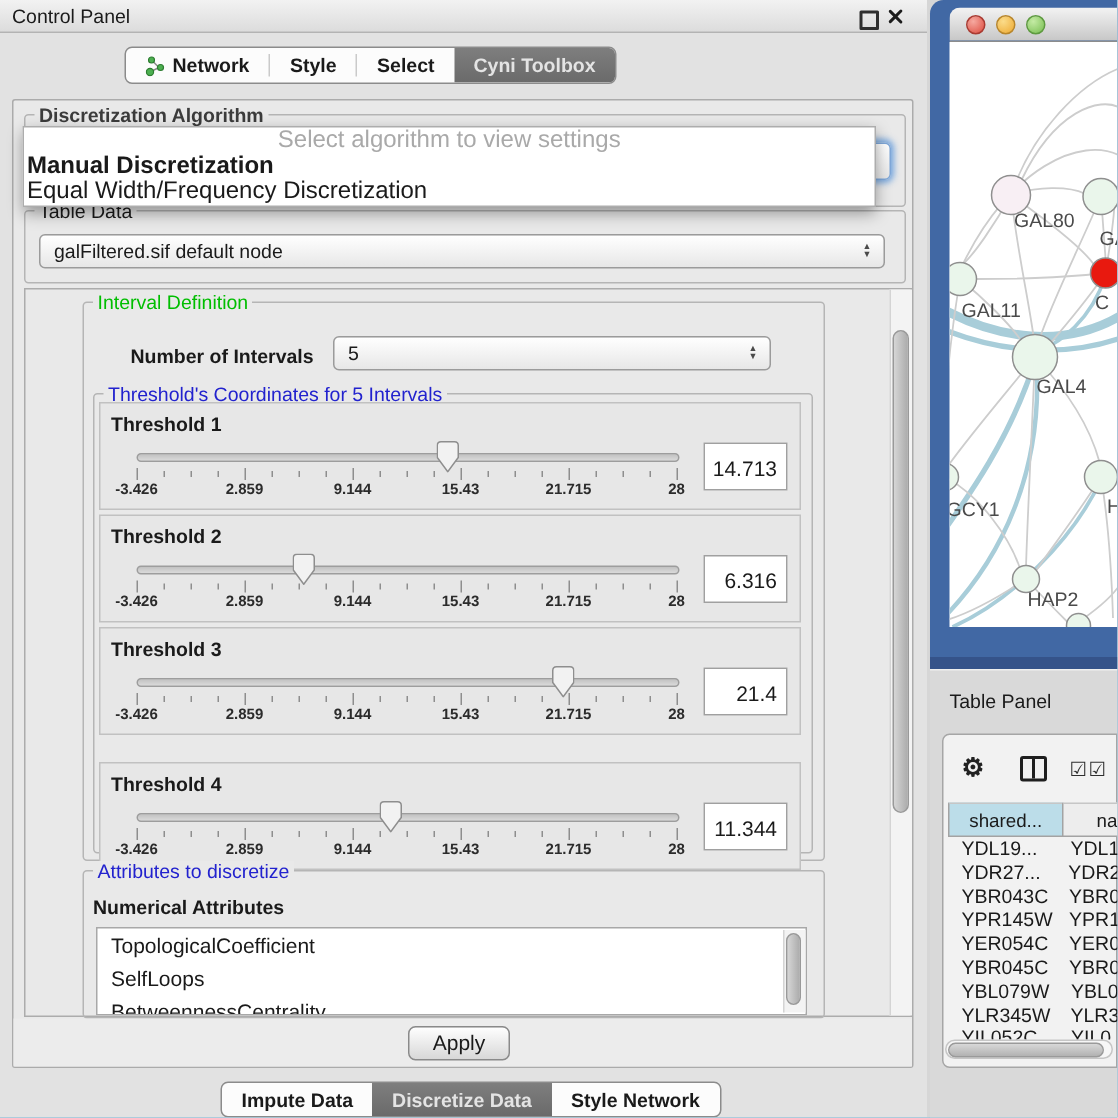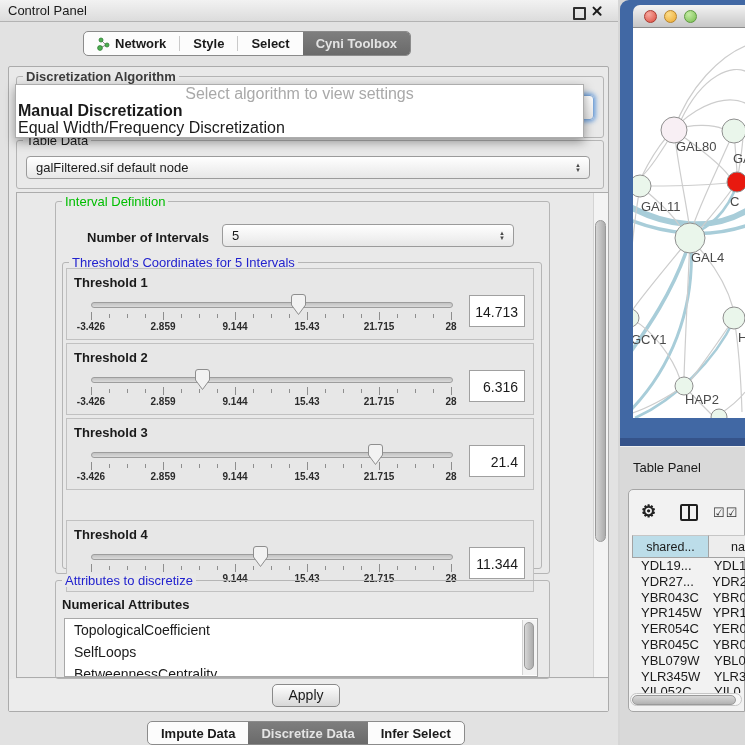--- a/index.html
+++ b/index.html
@@ -288,21 +288,21 @@
           <span style="left: 144px;">9.144</span>
           <span style="left: 216px;">15.43</span>
           <span style="left: 288px;">21.715</span>
           <span style="left: 360px;">28</span>
         </div>
       <div class="slider-thumb" style="left: 300.894px;"><svg width="15" height="21" viewBox="0 0 15 21">
             <path d="M3 .5 H12 Q14.5 .5 14.5 3 V11 L7.5 20.5 L.5 11 V3 Q.5 .5 3 .5 Z" fill="#F2F2F2" stroke="#8E8E8E"></path>
           </svg></div>
       <div class="th-value">21.4</div>
     </div>
-    <div class="threshold-panel" style="top:520px;">
+    <div class="threshold-panel" style="top:508px;">
       <div class="th-title">Threshold 4</div>
       <div class="track"></div>
       <div class="ticks">
           <div class="tick" style="left: 0px; top: 0px; height: 8px;"></div>
           <div class="tick" style="left: 18px; top: 2px; height: 4px;"></div>
           <div class="tick" style="left: 36px; top: 2px; height: 4px;"></div>
           <div class="tick" style="left: 54px; top: 2px; height: 4px;"></div>
           <div class="tick" style="left: 72px; top: 0px; height: 8px;"></div>
           <div class="tick" style="left: 90px; top: 2px; height: 4px;"></div>
           <div class="tick" style="left: 108px; top: 2px; height: 4px;"></div>
@@ -351,21 +351,21 @@
     <div class="abs" id="apply-btn">Apply</div>
 
     <div class="abs seg-tabs" id="bottom-tabs">
       <div class="seg">
           <span>Impute Data</span>
         </div>
       <div class="seg selected">
           <span>Discretize Data</span>
         </div>
       <div class="seg">
-          <span>Infer Select</span>
+          <span>Style Network</span>
         </div>
     </div>
   </div>
 
   <div class="abs" id="right-bg"></div>
 
   <div class="abs" id="net-frame"></div>
   <div class="abs" id="net-frame-dark"></div>
   <div class="abs" id="net-titlebar">
     <div class="tl" id="tl-red"></div>

